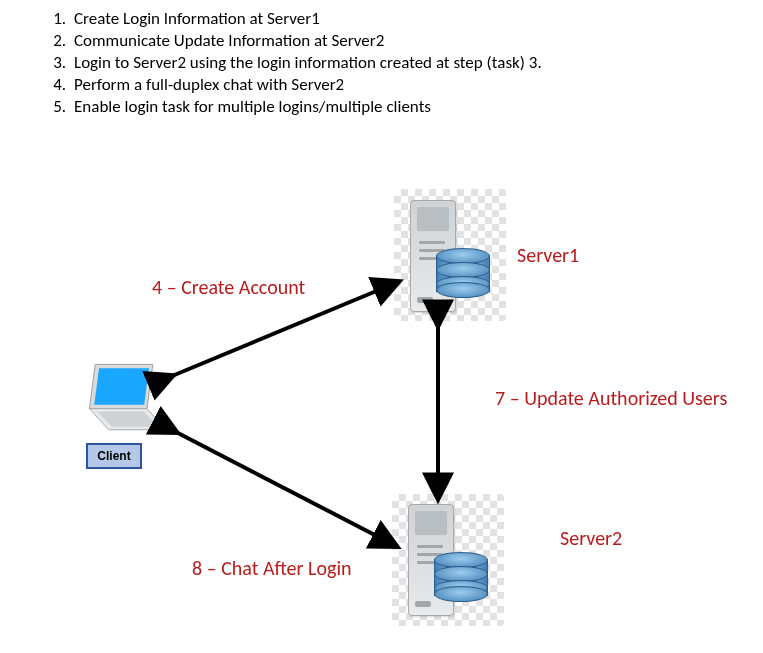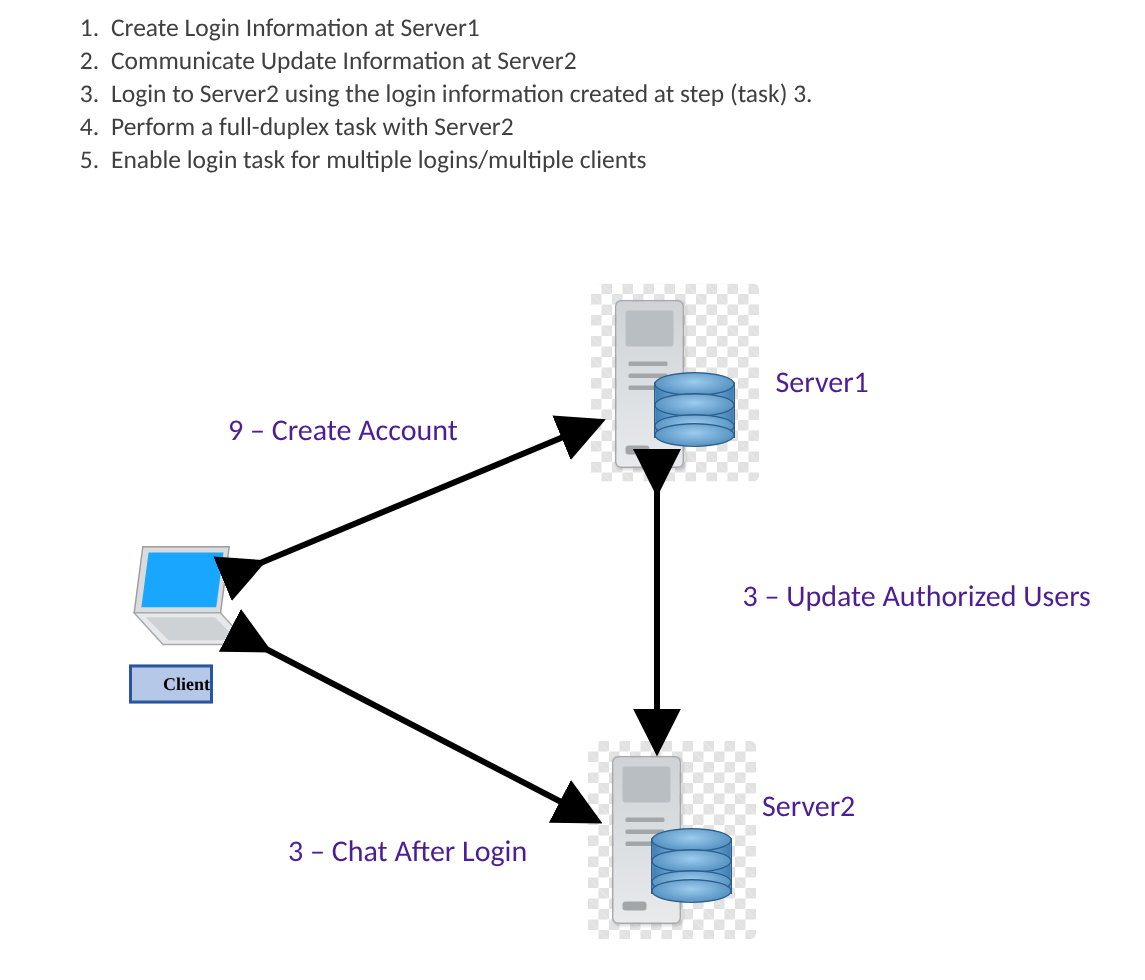--- a/index.html
+++ b/index.html
@@ -11,47 +11,47 @@
     background: #fff;
     position: relative;
     overflow: hidden;
   }
   .steps {
     position: absolute;
     top: 8px;
     left: 46px;
     font-size: 17px;
     line-height: 22px;
-    color: #404040;
+    color: #000000;
   }
   .steps ol {
     margin: 0;
     padding-left: 24px;
   }
   .steps li {
     padding-left: 4px;
   }
   .label {
     position: absolute;
     font-size: 20px;
-    color: #4c1d95;
+    color: #b91c1c;
     white-space: nowrap;
   }
   .client-box {
     position: absolute;
     left: 86px;
     top: 443px;
     width: 52px;
     height: 22px;
     border: 2px solid #2a55a0;
     background: #b6c8e8;
-    text-align: right;
+    text-align: center;
     font-size: 12px;
     line-height: 22px;
-    font-family: Liberation Serif, serif;
+    font-family: Liberation Sans, sans-serif;
     font-weight: bold;
   }
   
   .server-group {
     position: absolute;
   }
   .tower {
     position: absolute;
     width: 44px;
     height: 110px;
@@ -131,21 +131,21 @@
   }
 </style>
 </head>
 <body>
 
 <div class="steps">
   <ol>
     <li>Create Login Information at Server1</li>
     <li>Communicate Update Information at Server2</li>
     <li>Login to Server2 using the login information created at step (task) 3.</li>
-    <li>Perform a full-duplex task with Server2</li>
+    <li>Perform a full-duplex chat with Server2</li>
     <li>Enable login task for multiple logins/multiple clients</li>
   </ol>
 </div>
 
 <div class="checker" style="left:394px;top:189px;width:112px;height:132px"></div>
 <div class="checker" style="left:392px;top:494px;width:112px;height:132px"></div>
 
 <div class="server-group" style="left:410px;top:200px">
   <div class="tower">
     <div class="slot" style="top:40px"></div>
@@ -169,35 +169,35 @@
     <div class="slot" style="top:56px"></div>
   </div>
   <div class="db" style="left:26px;top:48px">
     <div class="body"></div>
     <div class="cyl" style="top:0"></div>
     <div class="cyl" style="top:14px"></div>
     <div class="cyl" style="top:28px"></div>
     <div class="cyl" style="bottom:0"></div>
   </div>
 </div>
-<div class="label" style="left:508px;top:526px">Server2</div>
+<div class="label" style="left:560px;top:526px">Server2</div>
 
 <div class="laptop">
   <svg viewBox="0 0 100 80">
     <polygon points="20,4 80,4 74,50 14,50" fill="#d9dbdd" stroke="#9b9d9f"></polygon>
     <polygon points="24,8 76,8 71,46 19,46" fill="#19a6ff"></polygon>
     <polygon points="14,50 74,50 94,72 34,72" fill="#e6e8ea" stroke="#a6a8ab"></polygon>
     <polygon points="22,53 70,53 86,69 38,69" fill="#cfd2d5"></polygon>
   </svg>
 </div>
 <div class="client-box">Client</div>
 
-<div class="label" style="left:152px;top:275px">9 – Create Account</div>
-<div class="label" style="left:495px;top:386px">3 – Update Authorized Users</div>
-<div class="label" style="left:192px;top:556px">3 – Chat After Login</div>
+<div class="label" style="left:152px;top:275px">4 – Create Account</div>
+<div class="label" style="left:495px;top:386px">7 – Update Authorized Users</div>
+<div class="label" style="left:192px;top:556px">8 – Chat After Login</div>
 
 <svg class="arrows">
   <defs>
     <marker id="ah" viewBox="0 0 10 10" refX="8" refY="5" markerWidth="8" markerHeight="8" orient="auto">
       <path d="M0,0 L10,5 L0,10 z" fill="#000"></path>
     </marker>
   </defs>
 
   <line x1="172" y1="376" x2="398" y2="282" stroke="#000" stroke-width="4" marker-start="url(#ah)" marker-end="url(#ah)"></line>
 

